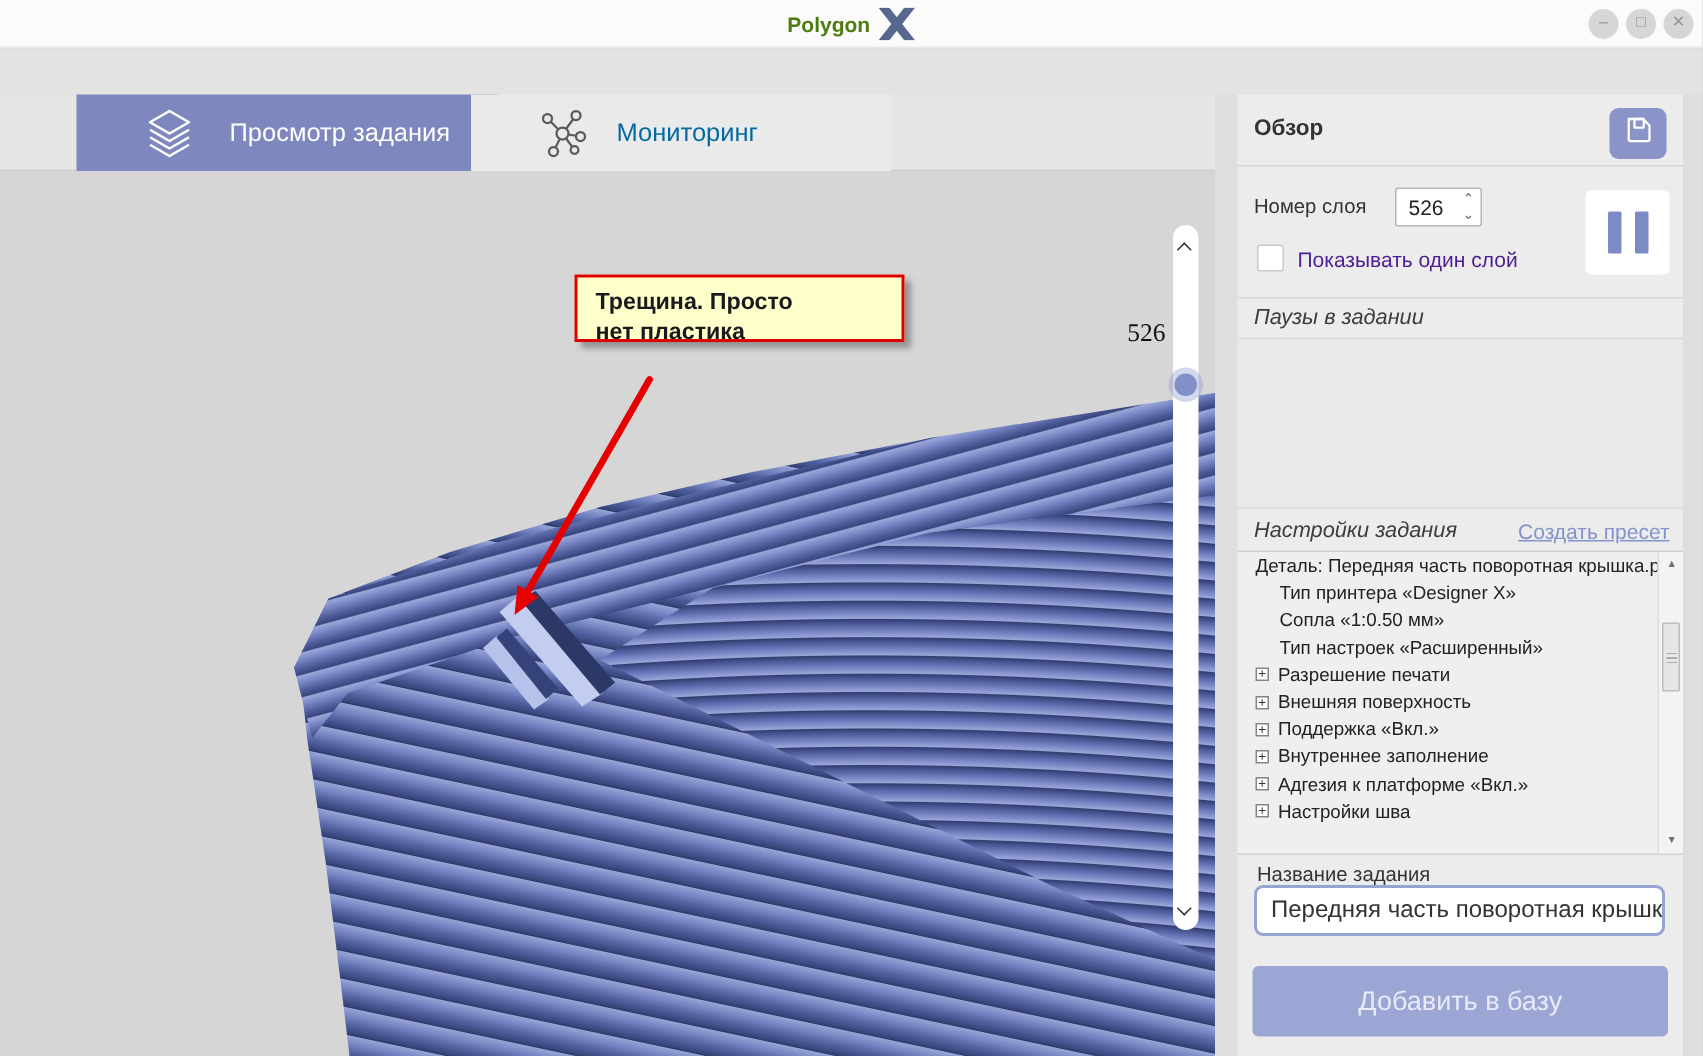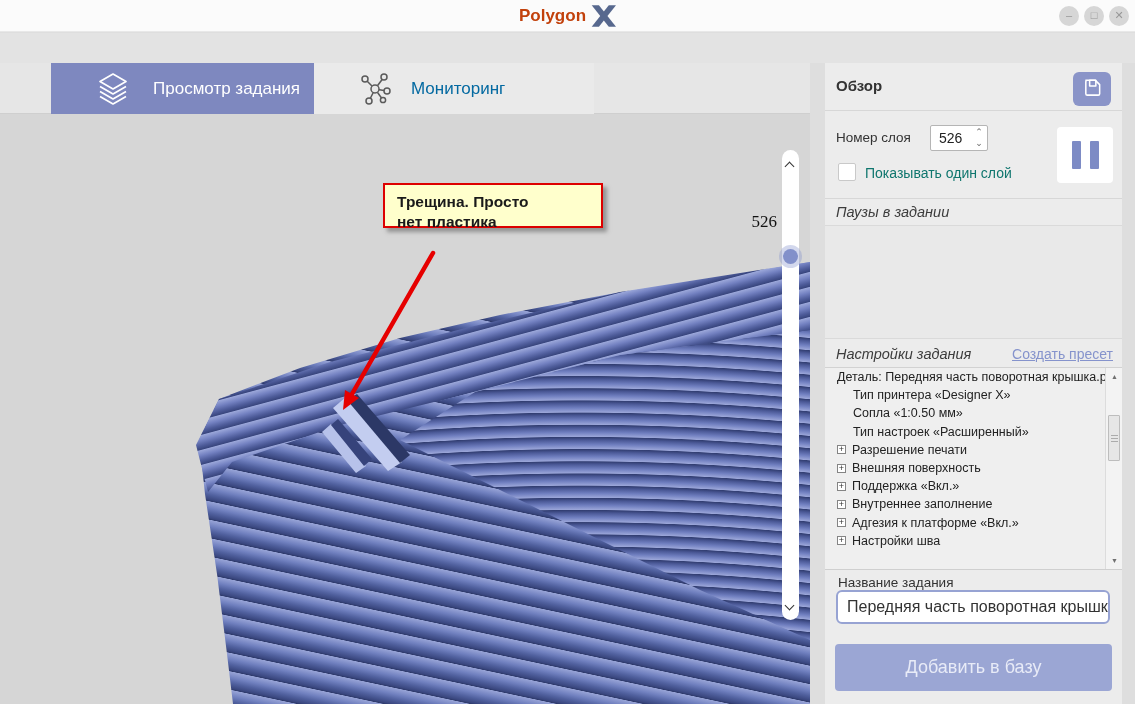--- a/index.html
+++ b/index.html
@@ -3,21 +3,21 @@
 <meta charset="utf-8">
 <style>
   * { margin:0; padding:0; box-sizing:border-box; }
   html,body { width:1135px; height:704px; }
   body { font-family:"Liberation Sans","DejaVu Sans",sans-serif; background:#dedede; overflow:hidden; }
   #app { position:relative; width:1135px; height:704px; background:#dedede; }
 
   
   .topbar { position:absolute; left:0; top:0; width:1135px; height:32px; background:#fbfbfb; border-bottom:1px solid #e8e8e8; }
   .logo { position:absolute; left:0; right:0; top:0; height:32px; display:flex; align-items:center; justify-content:center; gap:3px; }
-  .logo-text { font-size:17px; font-weight:bold; color:#c2410c; letter-spacing:0px; }
+  .logo-text { font-size:14px; font-weight:bold; color:#4d7c0f; letter-spacing:0px; }
   .logo-x svg { display:block; }
   .winbtns { position:absolute; right:6px; top:6px; display:flex; gap:5px; }
   .winbtn { width:20px; height:20px; border-radius:50%; background:#d6d6d6; color:#979797; font-size:11px; line-height:19px; text-align:center; cursor:default; }
   .band { position:absolute; left:0; top:33px; width:1135px; height:30px; background:#e3e3e3; }
 
   
   .tabbar { position:absolute; left:0; top:63px; width:810px; height:51px; background:#e6e6e6; border-bottom:1px solid #cfcfcf;text-align:right; }
   .tab { position:absolute; top:0; height:51px; display:flex; align-items:center; padding-left:42px; gap:20px; font-size:17px; }
   .tab-active { left:51px; width:281px; background:#7e88bf; color:#ffffff; }
   .tab-idle { left:314px; width:280px; background:#eaeaea; color:#0369a1;gap:17px; }
@@ -58,21 +58,21 @@
   .div1 { position:absolute; left:0; top:47px; width:297px; border-top:1px solid #d7d7d7; }
   .lbl { font-size:13.5px; color:#333; }
   .l-layer { position:absolute; left:11px; top:67px; }
   .spinner { position:absolute; left:105px; top:62px; width:58px; height:26px; background:#fff; border:1px solid #b5b5b5; border-radius:2px; }
   .spinner input { position:absolute; left:0; top:0; width:40px; height:24px; border:0; outline:0; background:transparent; font-size:14px; padding-left:8px; color:#222; font-family:inherit; }
   .sp-ar { position:absolute; right:2px; width:12px; height:11px; font-size:9px; line-height:11px; color:#666; text-align:center; cursor:default; }
   .sp-up { top:1px; } .sp-dn { bottom:1px; }
   .pause-btn { position:absolute; left:232px; top:64px; width:56px; height:56px; background:#ffffff; border-radius:4px; display:flex; align-items:center; justify-content:center; gap:9px; }
   .pause-btn i { display:block; width:9px; height:28px; background:#7d8bc5; border-radius:1px; }
   .checkbox { position:absolute; left:13px; top:100px; width:18px; height:18px; background:#fff; border:1px solid #c9c9c9; border-radius:2px; }
-  .l-show { position:absolute; left:40px; top:102px; font-size:14px; color:#0f766e; }
+  .l-show { position:absolute; left:40px; top:102px; font-size:14px; color:#4c1d95; }
   .div2 { position:absolute; left:0; top:135px; width:297px; border-top:1px solid #d7d7d7; }
   .h-ital { font-style:italic; font-size:14.5px; color:#3c3c3c; }
   .h-pauses { position:absolute; left:11px; top:141px; }
   .pauses-box { position:absolute; left:0; top:162px; width:297px; height:114px; background:#e9e9e9; border-top:1px solid #dadada; border-bottom:1px solid #dadada; }
   .h-settings { position:absolute; left:11px; top:283px; }
   .link-preset { position:absolute; right:9px; top:283px; font-size:14px; color:#8593cc; text-decoration:underline; cursor:pointer; }
 
   .tree { position:absolute; left:0; top:304px; width:297px; height:203px; background:#efefef; border-top:1px solid #d2d2d2; border-bottom:1px solid #cfcfcf; overflow:hidden; }
   .trow { display:flex; align-items:center; height:18.2px; font-size:12.5px; color:#222; padding-left:12px; white-space:nowrap; }
   .trow.child { padding-left:28px; }

